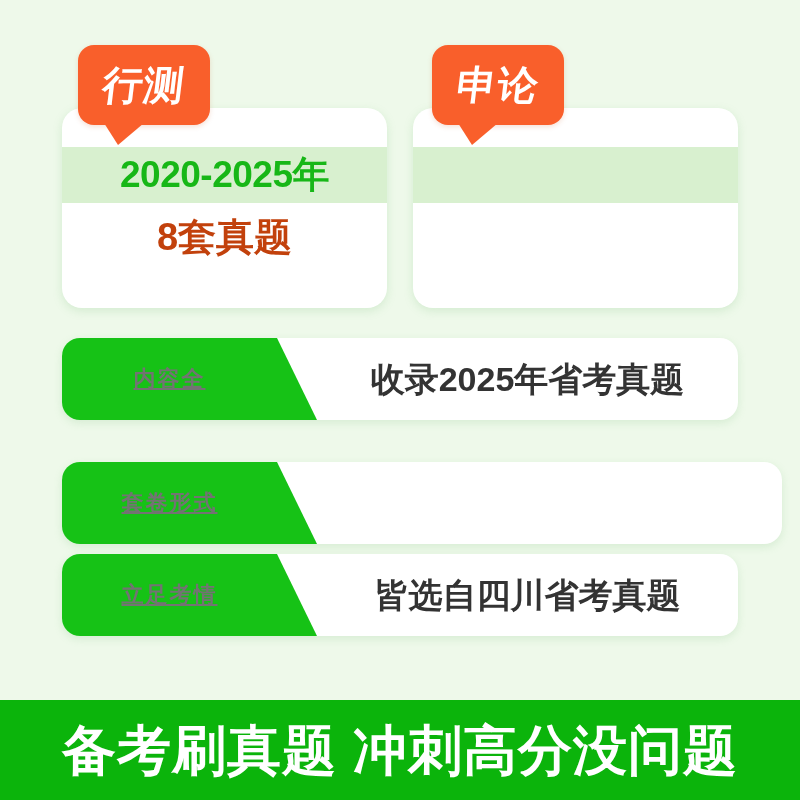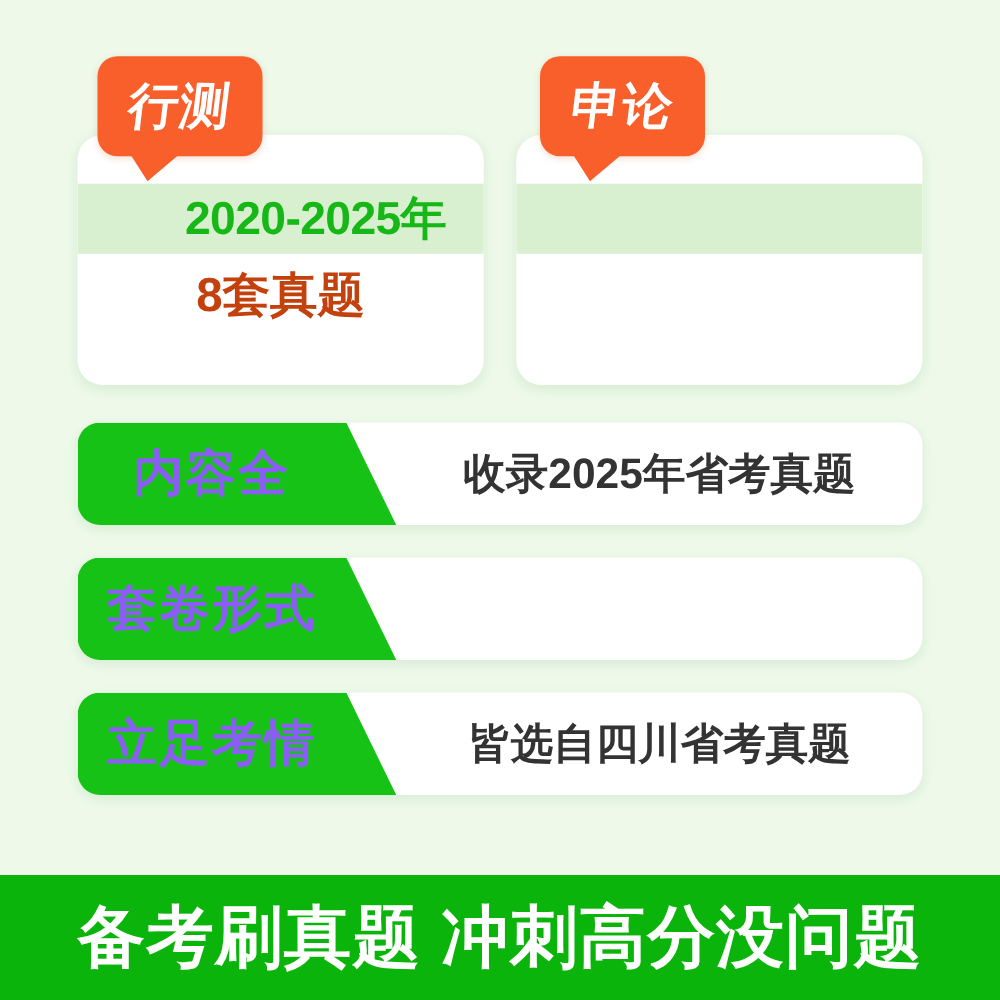--- a/index.html
+++ b/index.html
@@ -59,21 +59,20 @@
     top: 39px;
     width: 100%;
     height: 44px;
     line-height: 56px;
     text-align: center;
     font-size: 37px;
     font-weight: bold;
     color: #17b717;
     letter-spacing: -0.5px;
     white-space: nowrap;
-    margin-left: 28px;
   }
 
   .card-count {
     position: absolute;
     left: 0;
     top: 100px;
     width: 100%;
     height: 58px;
     line-height: 58px;
     text-align: center;
@@ -124,45 +123,46 @@
     position: absolute;
     left: 62px;
     width: 676px;
     height: 82px;
     background: #ffffff;
     border-radius: 18px;
     box-shadow: 0 3px 9px rgba(120, 190, 120, 0.20);
     overflow: hidden;
   }
   #feature-row-0 { top: 338px; }
-  #feature-row-1 { top: 446px; }
+  #feature-row-1 { top: 462px; padding-left: 44px; }
   #feature-row-2 { top: 554px; }
 
   .feature-tag {
     position: absolute;
     left: 0;
     top: 0;
     width: 315px;
     height: 82px;
     background: #16c216;
     clip-path: polygon(0 0, 215px 0, 255px 82px, 0 82px);
   }
   .feature-tag-label {
     position: absolute;
     left: 0;
     top: 0;
     width: 215px;
     height: 82px;
     line-height: 82px;
     text-align: center;
-    color: #8b5cf6;
-    font-size: 40px;
+    color: #737373;
+    font-size: 22px;
     font-weight: bold;
     letter-spacing: 2px;
     white-space: nowrap;
+    text-decoration: underline;
   }
   .feature-text {
     position: absolute;
     left: 255px;
     top: 0;
     right: 0;
     height: 82px;
     line-height: 82px;
     text-align: center;
     font-size: 34px;

